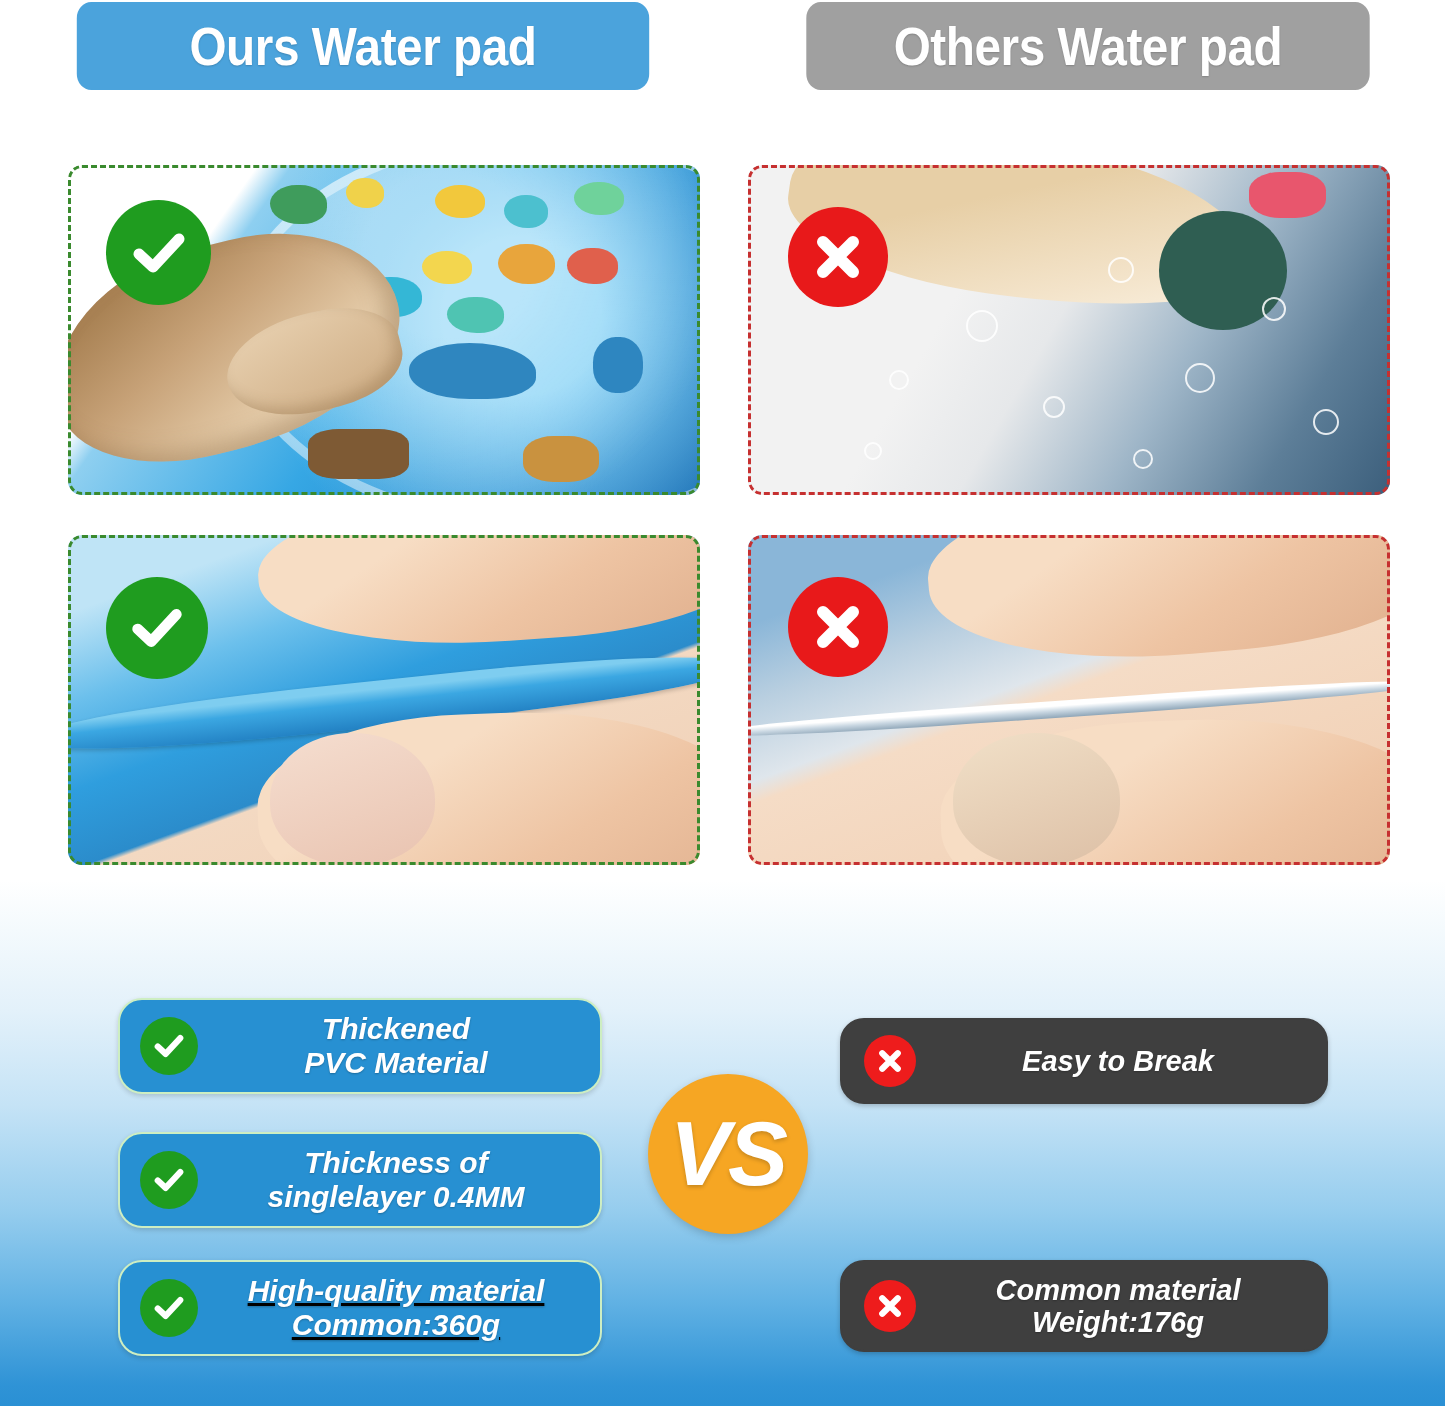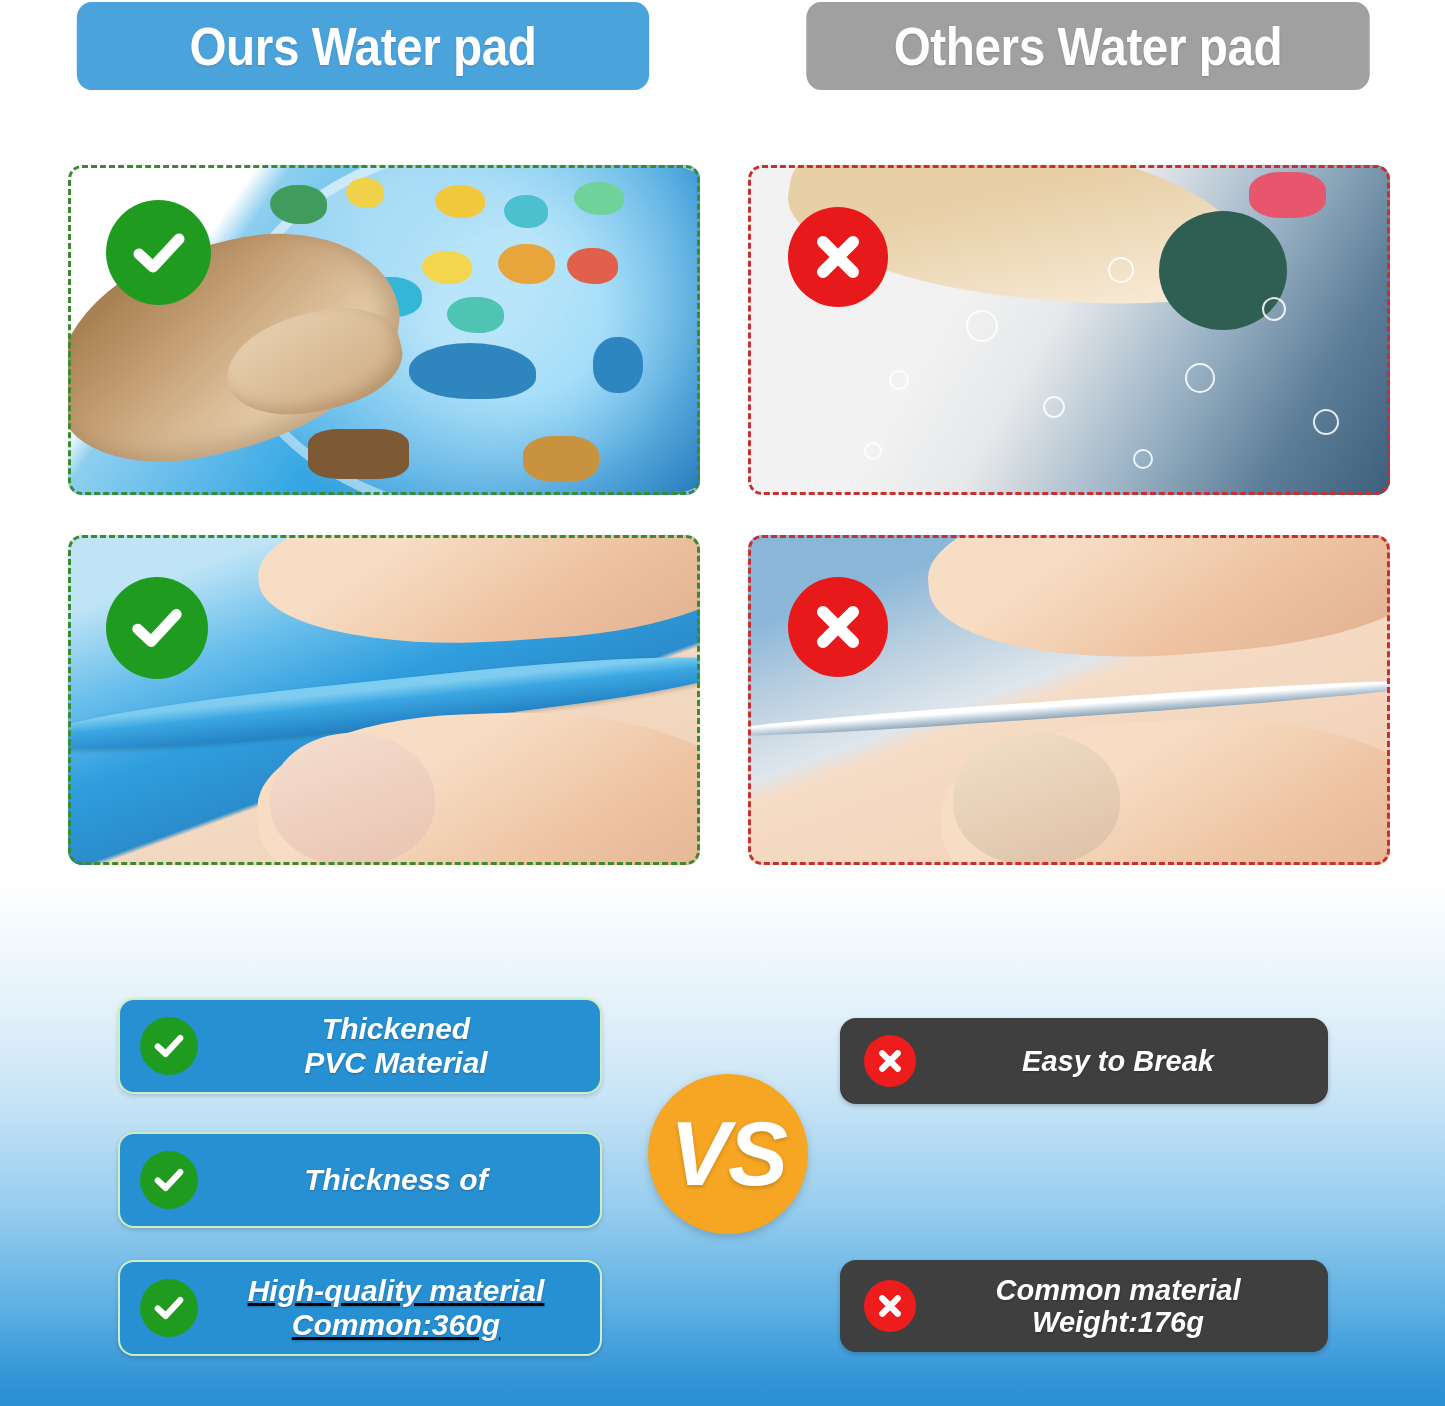--- a/index.html
+++ b/index.html
@@ -136,21 +136,21 @@
     border-radius:40%;
     transform:rotate(-4deg);
   }
 
   
   #compare{ position:absolute; left:0; top:960px; width:1445px; height:446px; z-index:6; }
 
   .pill{
     position:absolute;
     display:flex; align-items:center;
-    border-radius:16px;
+    border-radius:24px;
   }
   .pill.good{
     background:#2790d2;
     border:2px solid #cdeec2;
     box-shadow:0 2px 5px rgba(0,0,0,.16);
   }
   .pill.bad{
     background:#3f3f3f;
     border:2px solid #3f3f3f;
     box-shadow:0 2px 5px rgba(0,0,0,.22);
@@ -316,20 +316,21 @@
   </div>
 
   <div class="pill good" id="pill-g2">
     <span class="mark">
       <svg width="36" height="36" viewBox="0 0 64 64" aria-hidden="true">
         <path d="M12 33 L26 46 L52 18" fill="none" stroke="#ffffff" stroke-width="11" stroke-linecap="round" stroke-linejoin="round"></path>
       </svg>
     </span>
     <span class="txt">
       <span>Thickness of</span><br>
+      <span>singlelayer 0.4MM</span>
     </span>
   </div>
 
   <div class="pill good" id="pill-g3">
     <span class="mark">
       <svg width="36" height="36" viewBox="0 0 64 64" aria-hidden="true">
         <path d="M12 33 L26 46 L52 18" fill="none" stroke="#ffffff" stroke-width="11" stroke-linecap="round" stroke-linejoin="round"></path>
       </svg>
     </span>
     <span class="txt">

